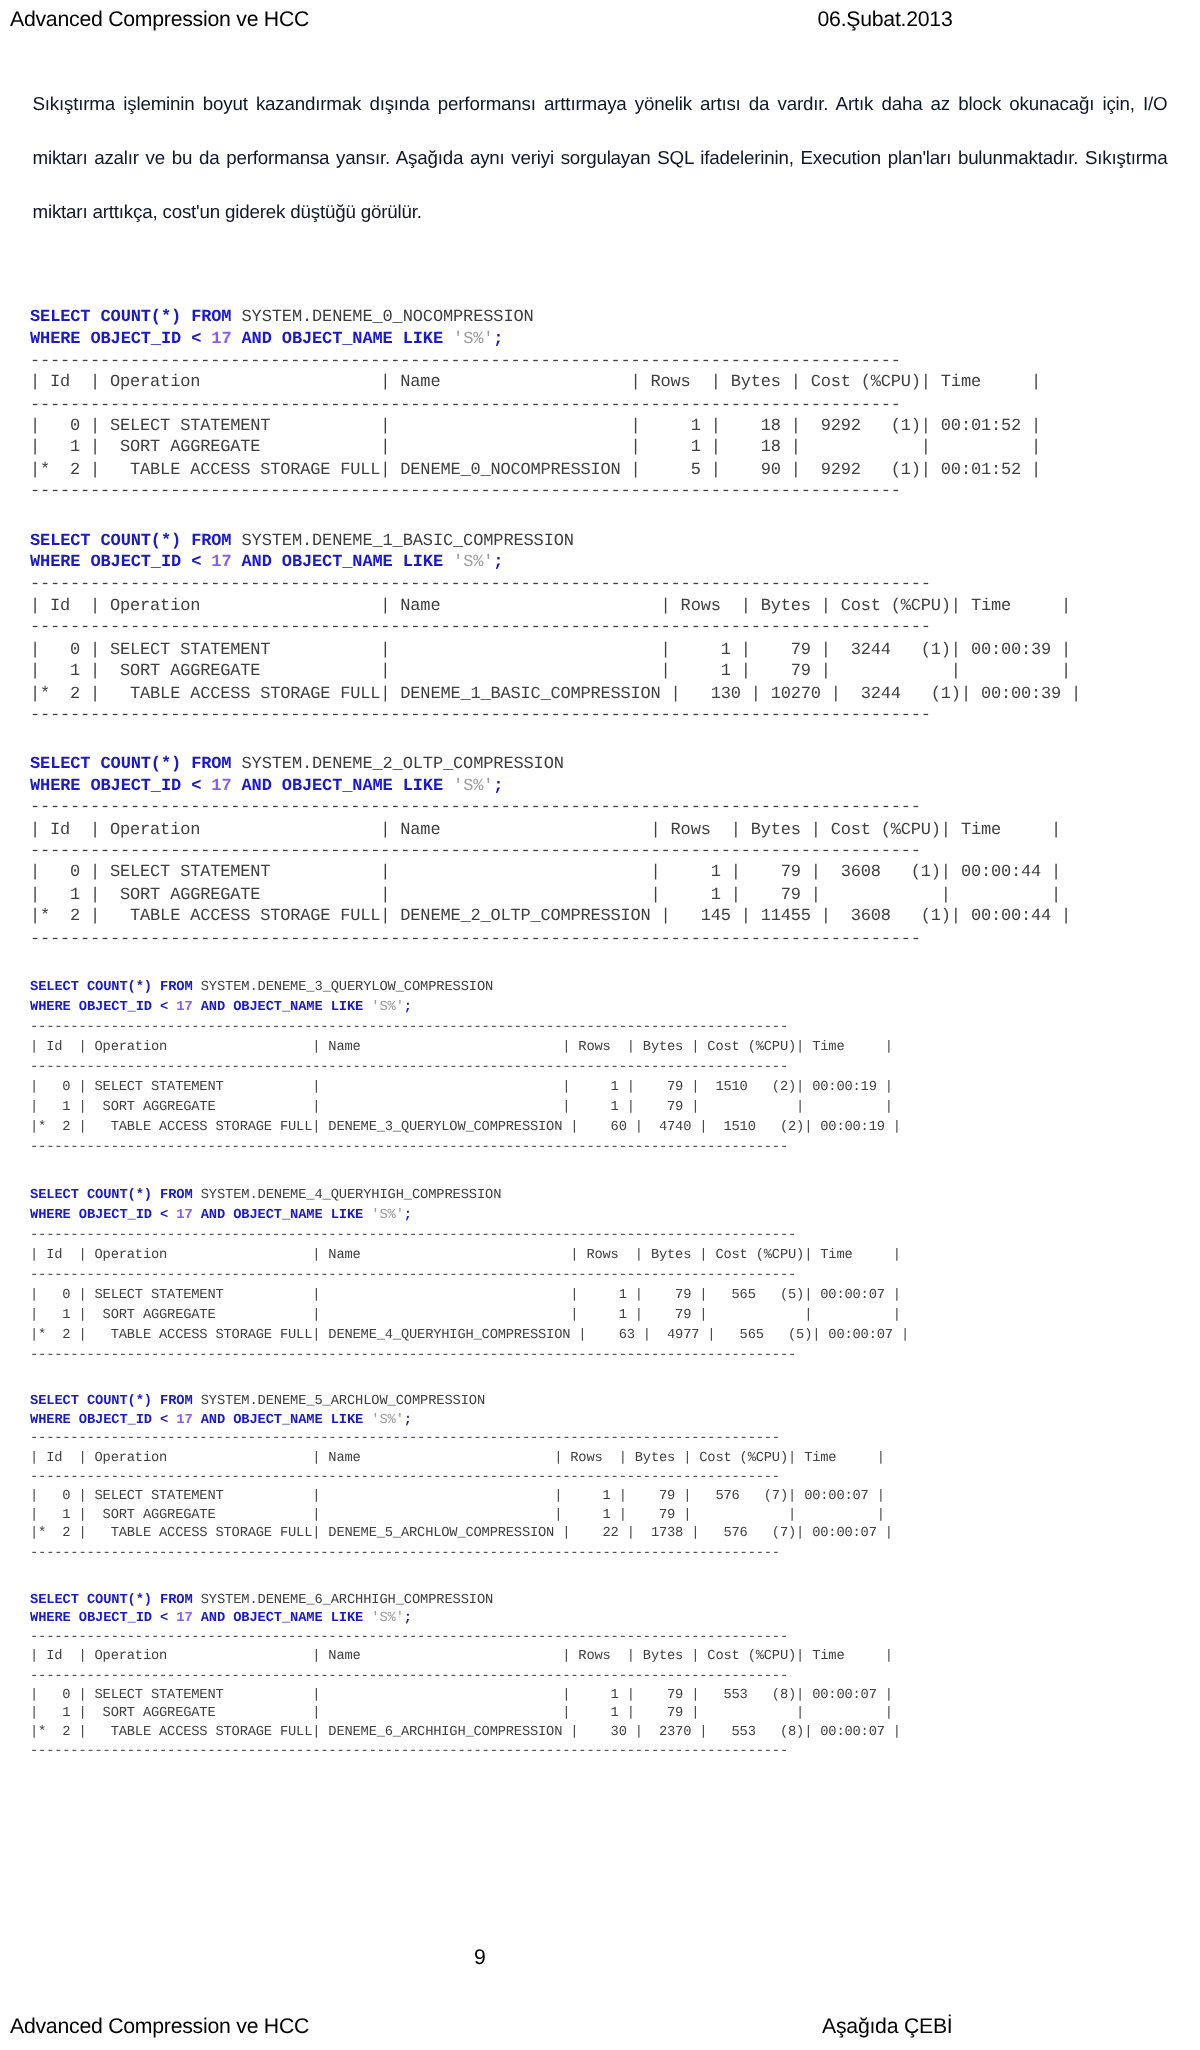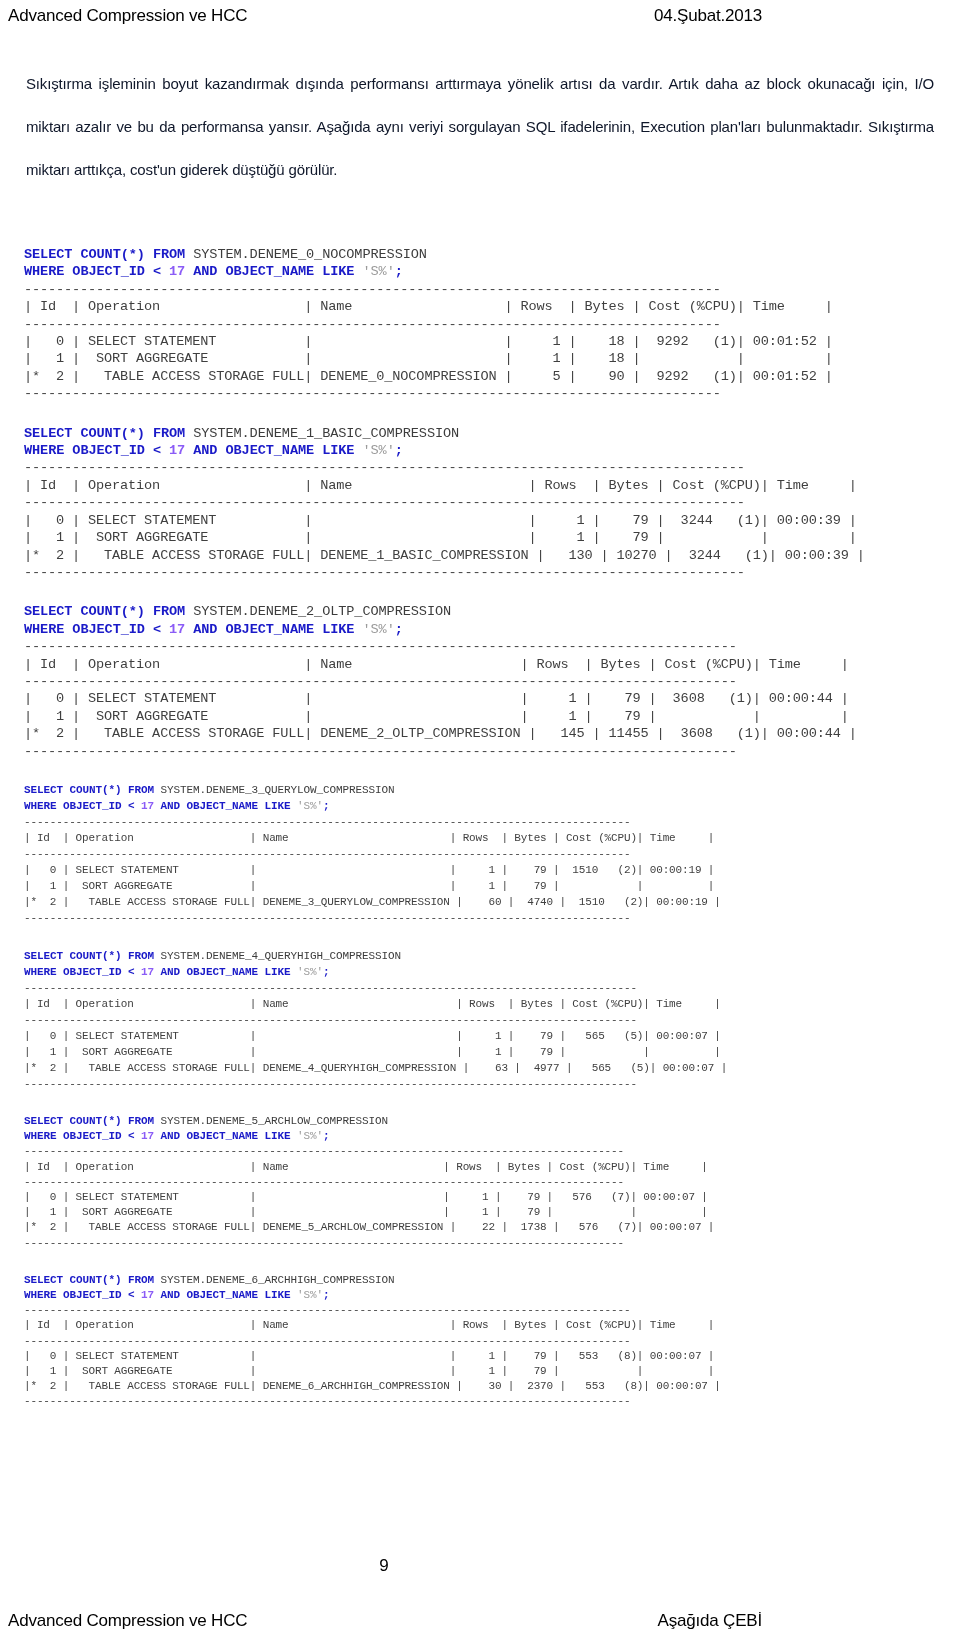--- a/index.html
+++ b/index.html
@@ -114,21 +114,21 @@
     color: #000;
   }
 </style>
 </head>
 <body>
 
 <div class="page">
 
   <div class="doc-header">
     <span>Advanced Compression ve HCC</span>
-    <span>04.Şubat.2013</span>
+    <span>06.Şubat.2013</span>
   </div>
 
   <div class="body-copy">
     <p>Sıkıştırma işleminin boyut kazandırmak dışında performansı arttırmaya yönelik artısı da vardır. Artık daha az block okunacağı için, I/O miktarı azalır ve bu da performansa yansır. Aşağıda aynı veriyi sorgulayan SQL ifadelerinin, Execution plan'ları bulunmaktadır. Sıkıştırma miktarı arttıkça, cost'un giderek düştüğü görülür.</p>
   </div>
 
   <div class="plans">
       <div class="plan-block sz-a"><div class="sql"><div><span class="kw">SELECT COUNT(*) FROM </span><span class="ident">SYSTEM.DENEME_0_NOCOMPRESSION</span></div><div><span class="kw">WHERE OBJECT_ID &lt; </span><span class="num">17</span><span class="kw"> AND OBJECT_NAME LIKE </span><span class="str">'S%'</span><span class="kw">;</span></div></div><div class="plan-table">---------------------------------------------------------------------------------------
 | Id  | Operation                  | Name                   | Rows  | Bytes | Cost (%CPU)| Time     |
 ---------------------------------------------------------------------------------------

